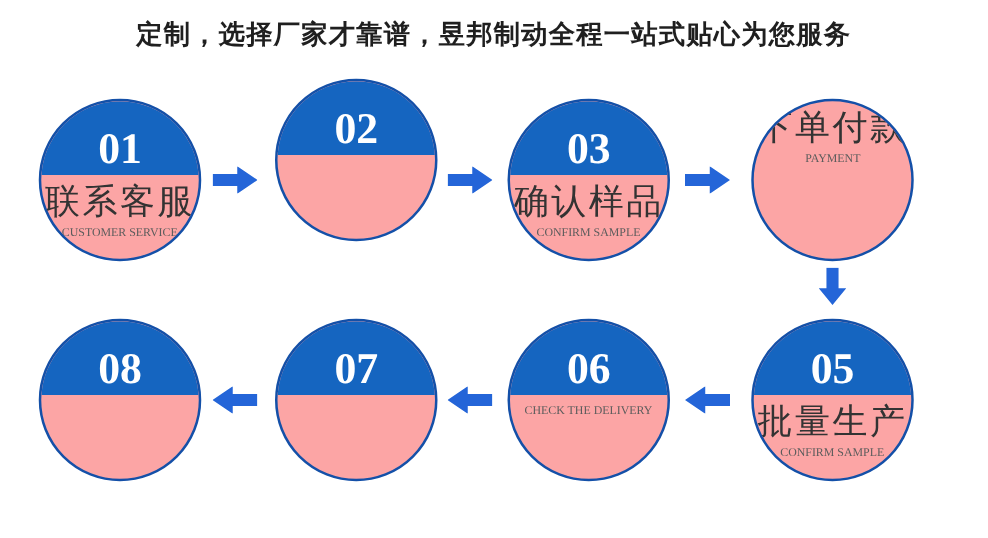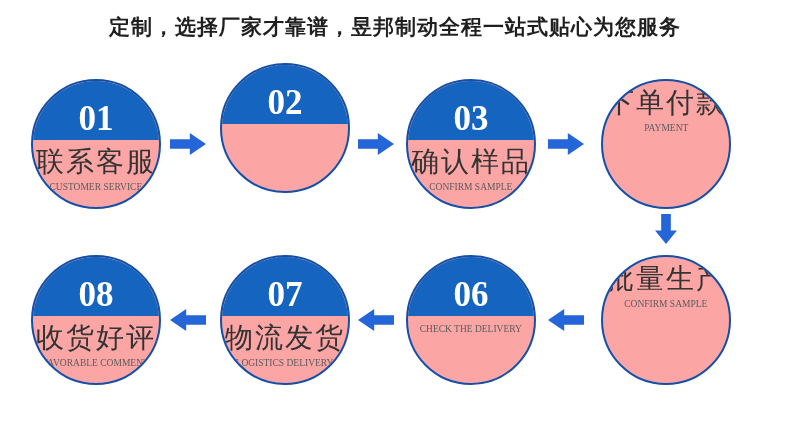--- a/index.html
+++ b/index.html
@@ -139,51 +139,46 @@
       <span class="step-en">PAYMENT</span>
     </div>
   </div>
 
   <div class="arrow arrow-down" style="left:655px; top:214px;"></div>
 
   <div class="step" style="left:31px; top:255px;">
     <div class="step-top">
       <span class="step-number">08</span>
     </div>
-    <div class="step-bottom">
-      <span class="step-cn">收货好评</span>
-      <span class="step-en">FAVORABLE COMMENT</span>
-    </div>
   </div>
 
   <div class="arrow arrow-left" style="left:170px; top:309px;"></div>
 
   <div class="step" style="left:220px; top:255px;">
     <div class="step-top">
       <span class="step-number">07</span>
-    </div>
-    <div class="step-bottom">
-      <span class="step-cn">物流发货</span>
-      <span class="step-en">LOGISTICS DELIVERY</span>
     </div>
   </div>
 
   <div class="arrow arrow-left" style="left:358px; top:309px;"></div>
 
   <div class="step" style="left:406px; top:255px;">
     <div class="step-top">
       <span class="step-number">06</span>
     </div>
     <div class="step-bottom">
       <span class="step-en">CHECK THE DELIVERY</span>
     </div>
   </div>
 
   <div class="arrow arrow-left" style="left:548px; top:309px;"></div>
 
   <div class="step" style="left:601px; top:255px;">
+    <div class="step-top">
+      <span class="step-number">05</span>
+    </div>
     <div class="step-bottom">
       <span class="step-cn">批量生产</span>
       <span class="step-en">CONFIRM SAMPLE</span>
     </div>
   </div>
 
 </div>
 
 </body></html>

